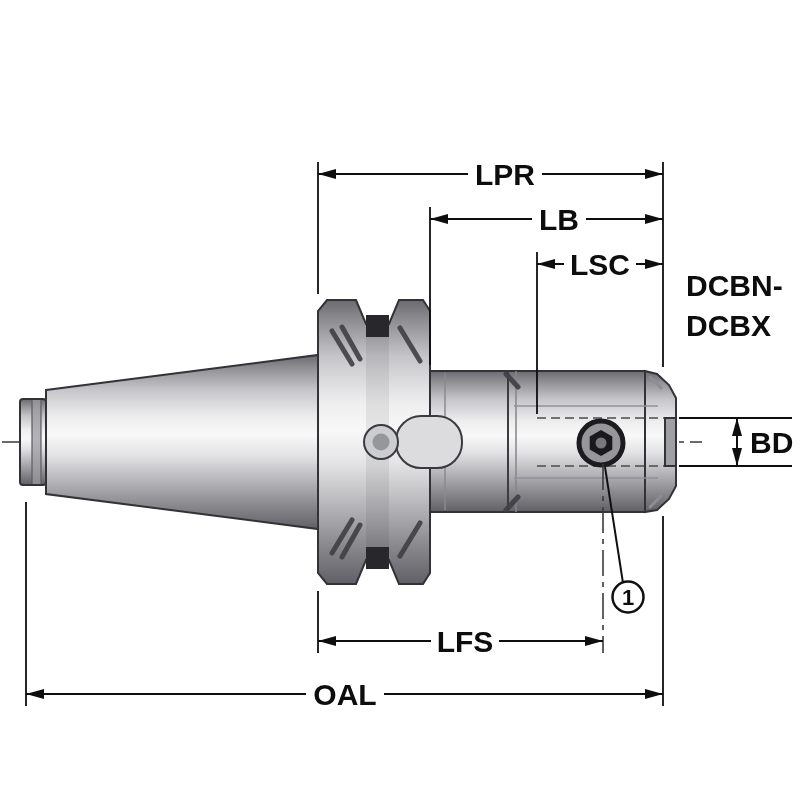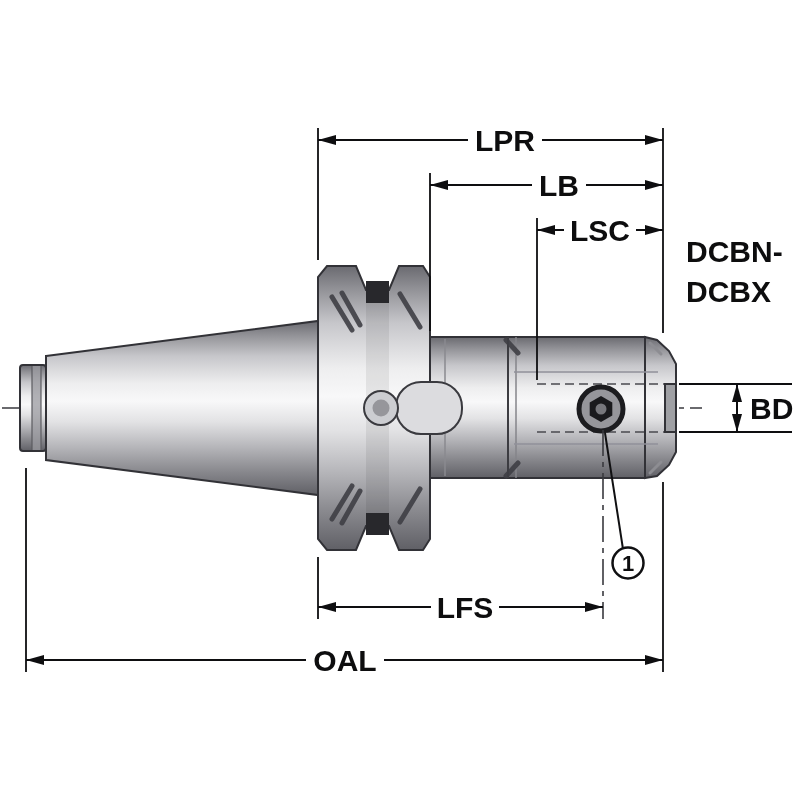--- a/index.html
+++ b/index.html
@@ -1,16 +1,16 @@
 <!DOCTYPE html>
 <html><head>
 <meta charset="utf-8">
 <style>
   html,body{margin:0;padding:0;background:#ffffff;}
-  #stage{width:800px;height:760px;position:relative;}
+  #stage{width:800px;height:760px;position:relative;margin-top:34px;}
   svg{display:block;}
   .metal{stroke:#323237;stroke-width:2;}
   .dim{stroke:#0e0e10;stroke-width:2;fill:none;}
   .ext{stroke:#0e0e10;stroke-width:1.8;fill:none;}
   .cl{stroke:#3a3a3f;stroke-width:1.6;fill:none;stroke-dasharray:26 6 5 6;}
   .dimtxt{font-family:"Liberation Sans", sans-serif;font-weight:700;font-size:30px;fill:#0d0d0e;}
   .ballontxt{font-family:"Liberation Sans", sans-serif;font-weight:700;font-size:22px;fill:#0d0d0e;}
   .labelbg{fill:#ffffff;stroke:none;}
   .detail{stroke:#3f3f45;stroke-width:5;stroke-linecap:round;opacity:.9;}
   .detail-light{stroke:#8d8d92;stroke-width:3;stroke-linecap:round;}

